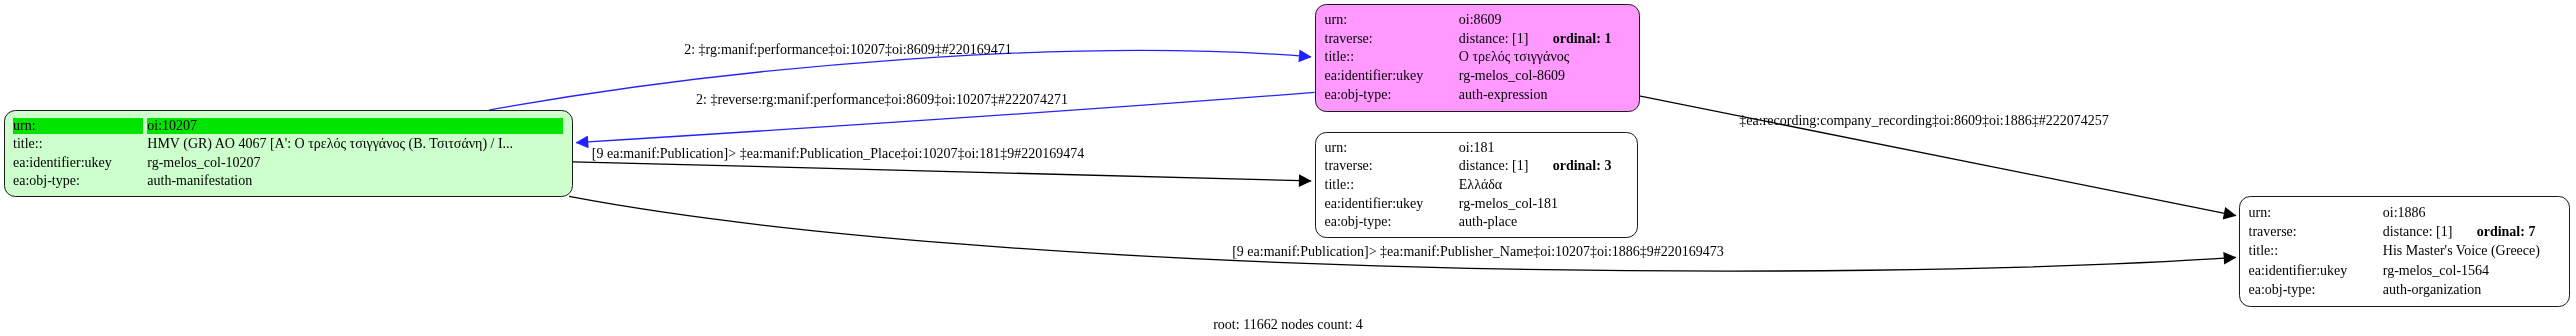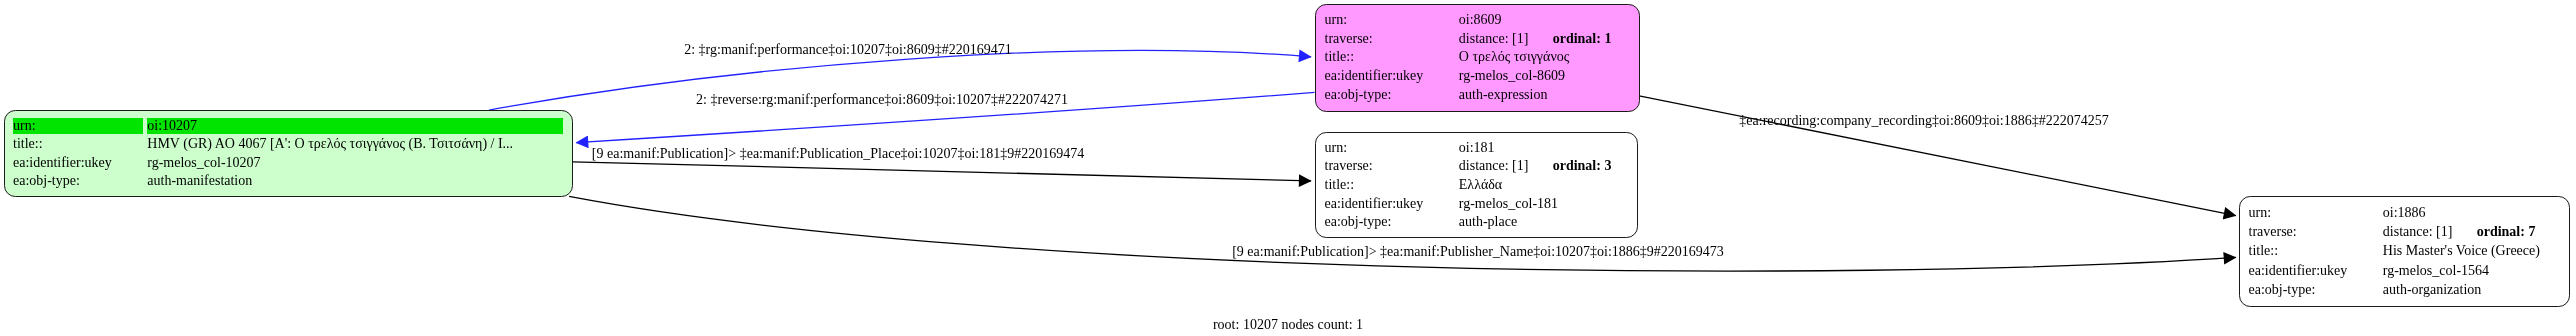--- a/index.html
+++ b/index.html
@@ -74,21 +74,21 @@
 
     <path d="M 2313,135 L 3155,304" fill="none" stroke-width="1.8" marker-end="url(#arrow-black)" stroke="#000000"></path>
   </svg>
 
   <div class="elabel" style="left:848px;top:50px;">2: ‡rg:manif:performance‡oi:10207‡oi:8609‡#220169471</div>
   <div class="elabel" style="left:882px;top:100px;">2: ‡reverse:rg:manif:performance‡oi:8609‡oi:10207‡#222074271</div>
   <div class="elabel" style="left:838px;top:154px;">[9 ea:manif:Publication]&gt; ‡ea:manif:Publication_Place‡oi:10207‡oi:181‡9#220169474</div>
   <div class="elabel" style="left:1924px;top:121px;">‡ea:recording:company_recording‡oi:8609‡oi:1886‡#222074257</div>
   <div class="elabel" style="left:1478px;top:252px;">[9 ea:manif:Publication]&gt; ‡ea:manif:Publisher_Name‡oi:10207‡oi:1886‡9#220169473</div>
 
-  <div class="rootlabel" style="left:1288px;top:325px;">root: 10207 nodes count: 1</div>
+  <div class="rootlabel" style="left:1288px;top:325px;">root: 11662 nodes count: 4</div>
 
   <div class="node green" style="left:3.5px;top:110px;width:569px;height:87px;">
     <div class="nrow hl">
       <span class="lbl">urn:</span>
       <span class="val">oi:10207</span>
     </div>
     <div class="nrow">
       <span class="lbl">title::</span>
       <span class="val">HMV (GR) AO 4067 [Α': Ο τρελός τσιγγάνος (Β. Τσιτσάνη) / Ι...</span>
     </div>

